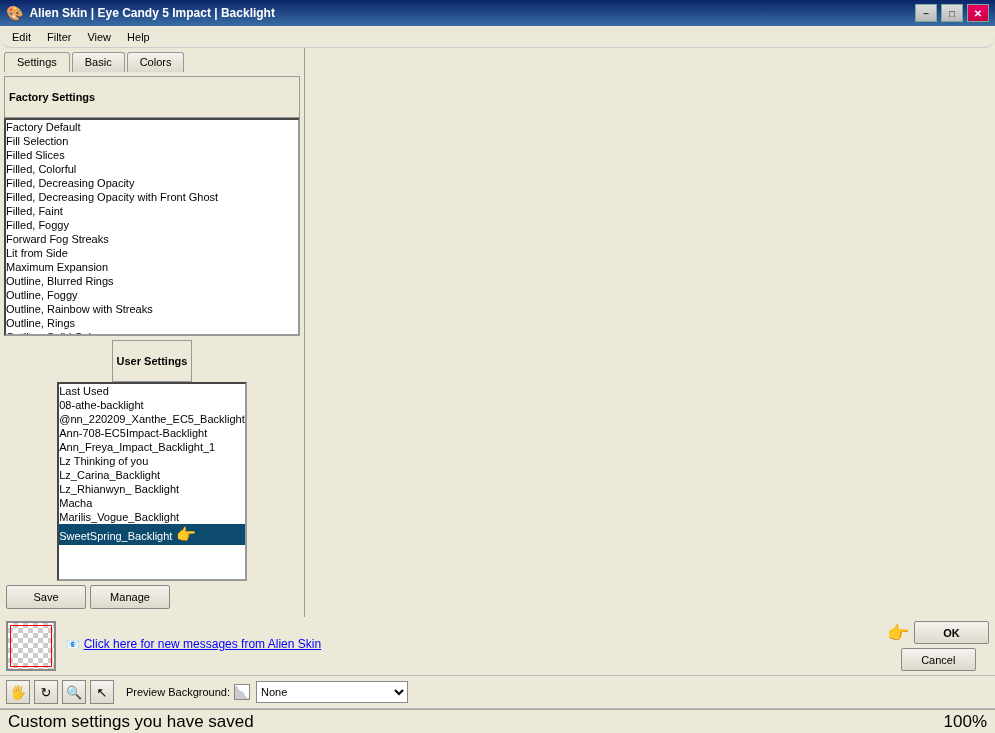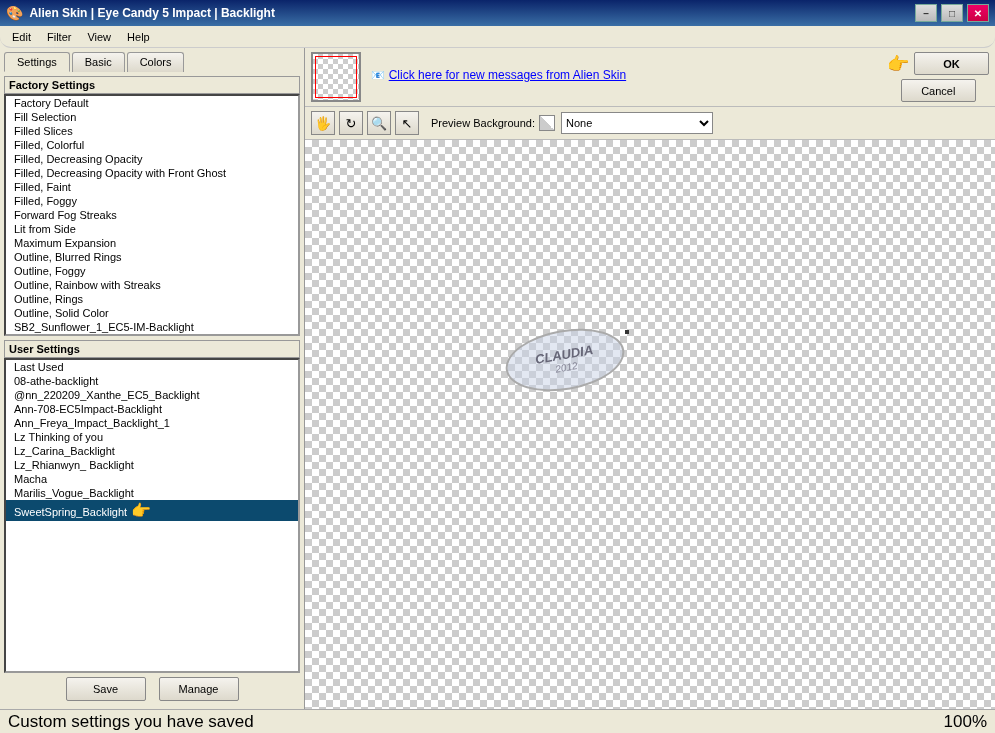--- a/index.html
+++ b/index.html
@@ -27,21 +27,21 @@
       height: 22px;
       display: flex;
       align-items: center;
       padding: 0 4px;
       border-bottom: 1px solid #ccc;
       border-radius: 11px;
     }
     .menu-item { padding: 2px 8px; cursor: pointer; font-size: 11px; }
 
     
-    #main { display: flex; height: calc(733px - 26px - 22px - 24px); }
+    #main { display: flex; height: calc(733px - 26px - 22px - 24px); flex-direction: column; }
 
     
     #left-panel { width: 305px; height: 100%; background: #ece9d8; border-right: 1px solid #999; display: flex; flex-direction: column; padding: 4px; }
 
     
     #tabs { display: flex; margin-bottom: 4px; }
     .tab {
       padding: 3px 12px;
       border: 1px solid #999;
       background: linear-gradient(to bottom, #f5f3ee, #ddd9cc);
@@ -62,28 +62,28 @@
 
     
     .list-section { display: flex; flex-direction: column; flex: 1; min-height: 0; }
     .list-box {
       border: 2px inset #999;
       background: white;
       overflow-y: scroll;
       flex: 1;
       min-height: 0;
     }
-    .list-box .list-item { padding: 1px 8px; cursor: pointer; white-space: nowrap; font-size: 11px; }
+    .list-box .list-item { padding: 1px 0; cursor: pointer; white-space: nowrap; font-size: 11px; }
     .list-box .list-item.selected { background: #0c4a6e; color: white; }
 
     
     .panel-divider { height: 4px; }
 
     
-    #bottom-buttons { display: flex; padding: 4px 2px; gap: 13px; justify-content: center; }
+    #bottom-buttons { display: flex; padding: 4px 2px; gap: 4px; justify-content: flex-start; }
     .panel-btn {
       width: 80px;
       height: 24px;
       background: linear-gradient(to bottom, #f5f3ee, #ddd9cc);
       border: 1px solid #888;
       cursor: pointer;
       font-size: 11px;
       border-radius: 2px;
     }
 
@@ -218,21 +218,21 @@
 
     
     .list-box::-webkit-scrollbar { width: 12px; }
     .list-box::-webkit-scrollbar-track { background: #f1f1f1; }
     .list-box::-webkit-scrollbar-thumb { background: #aaa; border: 1px solid #888; }
 
     .section-header {
       background: #ece9d8;
       font-weight: bold;
       font-size: 11px;
-      padding: 2px 4px;
+      padding: 14px 4px;
       border: 1px solid #999;
     }
   </style>
 </head>
 <body>
 
 <div id="titlebar">
   <span style="font-size:14px; margin-right:6px;">🎨</span>
   <span>
     <span>Alien Skin</span>
@@ -285,21 +285,21 @@
             <div class="list-item">Outline, Foggy</div>
             <div class="list-item">Outline, Rainbow with Streaks</div>
             <div class="list-item">Outline, Rings</div>
             <div class="list-item">Outline, Solid Color</div>
             <div class="list-item">SB2_Sunflower_1_EC5-IM-Backlight</div>
           </div>
       </div>
 
       <div class="panel-divider"></div>
 
-      <div class="list-section" style="flex: 1;">
+      <div class="list-section" style="flex: 1; align-items: center;">
         <div class="section-header">User Settings</div>
         <div class="list-box" id="user-list">
             <div class="list-item">Last Used</div>
             <div class="list-item">08-athe-backlight</div>
             <div class="list-item">@nn_220209_Xanthe_EC5_Backlight</div>
             <div class="list-item">Ann-708-EC5Impact-Backlight</div>
             <div class="list-item">Ann_Freya_Impact_Backlight_1</div>
             <div class="list-item">Lz Thinking of you</div>
             <div class="list-item">Lz_Carina_Backlight</div>
             <div class="list-item">Lz_Rhianwyn_ Backlight</div>

